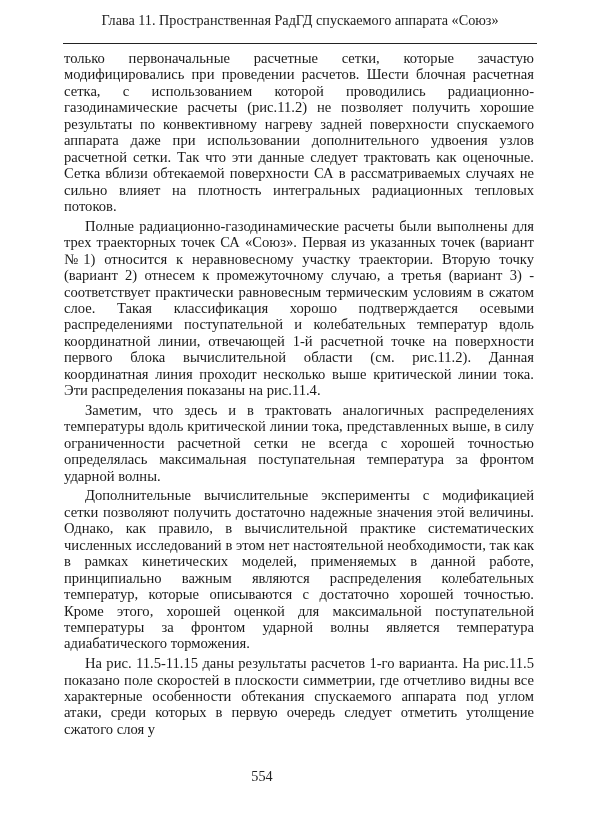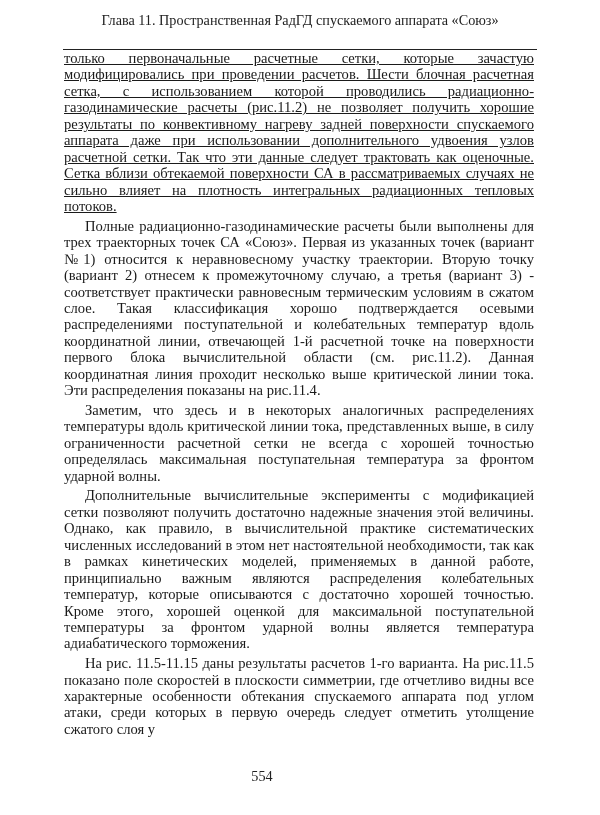--- a/index.html
+++ b/index.html
@@ -16,41 +16,40 @@
     color: #1a1a1a;
   }
   .running-header {
     position: absolute;
     left: 63px;
     top: 11px;
     width: 474px;
     text-align: center;
     font-size: 14.2px;
     line-height: 18px;
-    padding-bottom: 20px;
+    padding-bottom: 14px;
     border-bottom: 1.4px solid #222;
     color: #222;
   }
   .text-body {
     position: absolute;
     left: 64px;
     top: 50px;
     width: 470px;
     font-size: 14.6px;
     line-height: 16.45px;
   }
   .text-body p {
     margin: 0 0 3.2px 0;
     text-align: justify;
     text-indent: 21px;
     hyphens: none;
   }
   .text-body p.continued {
     text-indent: 0;
-    text-decoration: underline;
   }
   .page-number {
     position: absolute;
     left: 0;
     width: 524px;
     top: 767px;
     text-align: center;
     font-size: 14.2px;
     line-height: 18px;
     color: #222;
@@ -59,18 +58,18 @@
 </head>
 <body>
 
 <div class="running-header">
   <span>Глава 11. Пространственная РадГД спускаемого аппарата «Союз»</span>
 </div>
 
 <div class="text-body">
   <p class="continued">только первоначальные расчетные сетки, которые зачастую модифицировались при проведении расчетов. Шести блочная расчетная сетка, с использованием которой проводились радиационно-газодинамические расчеты (рис.11.2) не позволяет получить хорошие результаты по конвективному нагреву задней поверхности спускаемого аппарата даже при использовании дополнительного удвоения узлов расчетной сетки. Так что эти данные следует трактовать как оценочные. Сетка вблизи обтекаемой поверхности СА в рассматриваемых случаях не сильно влияет на плотность интегральных радиационных тепловых потоков.</p>
   <p>Полные радиационно-газодинамические расчеты были выполнены для трех траекторных точек СА «Союз». Первая из указанных точек (вариант №1) относится к неравновесному участку траектории. Вторую точку  (вариант 2) отнесем к промежуточному случаю, а третья (вариант 3) - соответствует практически равновесным термическим условиям в сжатом слое. Такая классификация хорошо подтверждается осевыми распределениями поступательной и колебательных температур вдоль координатной линии, отвечающей 1-й расчетной точке на поверхности первого блока вычислительной области (см. рис.11.2). Данная координатная линия проходит несколько выше критической линии тока. Эти распределения показаны на рис.11.4.</p>
-  <p>Заметим, что здесь и в некоторых аналогичных распределениях температуры вдоль критической линии тока, представленных выше, в силу ограниченности расчетной сетки не всегда с хорошей точностью определялась максимальная поступательная температура за фронтом ударной волны.</p>
+  <p>Заметим, что здесь и в трактовать аналогичных распределениях температуры вдоль критической линии тока, представленных выше, в силу ограниченности расчетной сетки не всегда с хорошей точностью определялась максимальная поступательная температура за фронтом ударной волны.</p>
   <p>Дополнительные вычислительные эксперименты с модификацией сетки позволяют получить достаточно надежные значения этой величины. Однако, как правило, в вычислительной практике систематических численных исследований в этом нет настоятельной необходимости, так как в рамках кинетических моделей, применяемых в данной работе, принципиально важным являются распределения колебательных температур, которые описываются с достаточно хорошей точностью. Кроме этого, хорошей оценкой для максимальной поступательной температуры за фронтом ударной волны является температура адиабатического торможения.</p>
   <p>На рис. 11.5-11.15 даны результаты расчетов 1-го варианта. На рис.11.5 показано поле скоростей в плоскости симметрии, где отчетливо видны все характерные особенности обтекания спускаемого аппарата под углом атаки, среди которых в первую очередь следует отметить утолщение сжатого слоя у</p>
 </div>
 
 <div class="page-number">554</div>
 
 </body></html>

